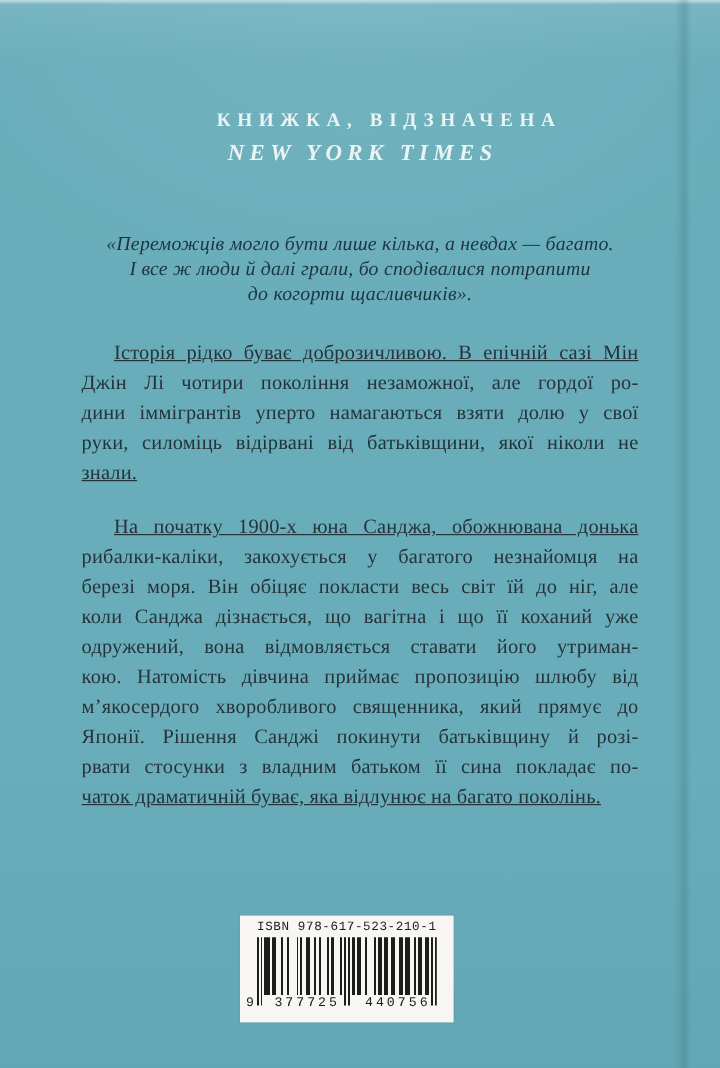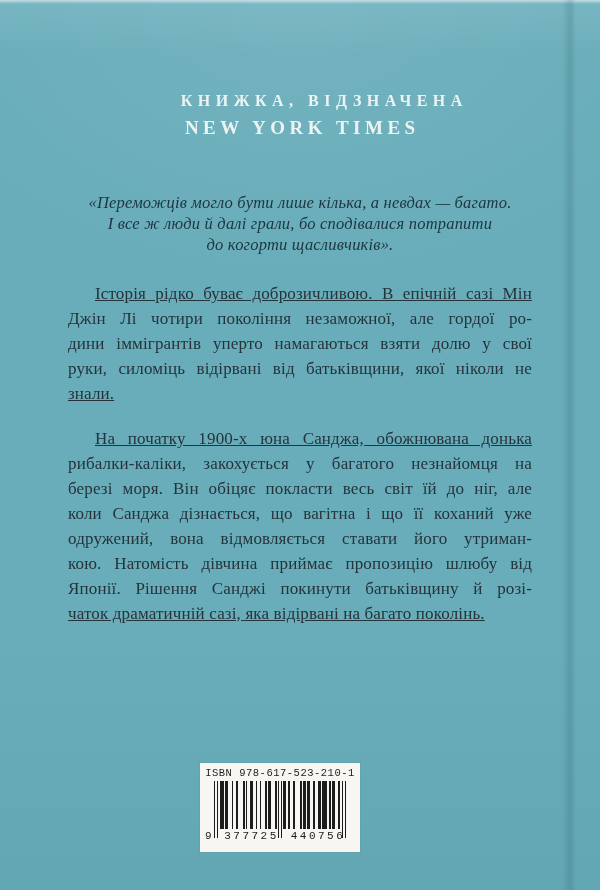--- a/index.html
+++ b/index.html
@@ -26,39 +26,39 @@
   }
   .award{
     position:absolute;top:92px;left:0;right:0;text-align:center;
     color:var(--award_white,#ecf4f3);
   }
   .award-l1{
     font-size:16px;line-height:18px;font-weight:600;
     letter-spacing:5.5px;text-indent:5.5px;margin-left:43px;
   }
   .award-l2{
-    margin-top:8px;font-weight:600;
+    margin-top:8px;font-style:italic;font-weight:600;
     font-size:19px;line-height:20px;letter-spacing:4.5px;text-indent:4.5px;
   }
   .quote{
     position:absolute;top:192px;left:30px;right:30px;text-align:center;
     color:var(--quote_ink,#1c3540);
     font-style:italic;font-size:16.5px;line-height:21px;letter-spacing:0.2px;
   }
   .synopsis{
     position:absolute;top:281px;left:68px;width:464px;
     color:var(--body_ink,#25333a);
     font-size:17px;line-height:25px;letter-spacing:0.15px;
   }
   .para{margin:0 0 20px 0;}
   .jline{text-align:justify;text-align-last:justify;}
   .jline.first{text-indent:27px;text-decoration:underline;}
   .jline.last{text-align-last:left;text-decoration:underline;}
   .barcode-label{
-    position:absolute;left:200px;top:763px;width:160px;height:89px;
+    position:absolute;left:200px;top:763px;width:178px;height:89px;
     background:var(--label_bg,#f7f6f2);
     box-shadow:0 0 0 1px rgba(0,0,0,0.03);
   }
   .isbn{
     position:absolute;top:4px;left:0;right:0;text-align:center;
     font-family:"Liberation Mono", monospace;
     font-size:10.5px;line-height:12px;letter-spacing:0.5px;
     color:var(--bar_ink,#1d1d1b);
   }
   .bars{position:absolute;left:14px;right:14px;top:18px;height:57px;}
@@ -98,22 +98,24 @@
         <div class="jline">руки, силоміць відірвані від батьківщини, якої ніколи не</div>
         <div class="jline last">знали.</div>
       </div>
       <div class="para">
         <div class="jline first">На початку 1900-х юна Санджа, обожнювана донька</div>
         <div class="jline">рибалки-каліки, закохується у багатого незнайомця на</div>
         <div class="jline">березі моря. Він обіцяє покласти весь світ їй до ніг, але</div>
         <div class="jline">коли Санджа дізнається, що вагітна і що її коханий уже</div>
         <div class="jline">одружений, вона відмовляється ставати його утриман-</div>
         <div class="jline">кою. Натомість дівчина приймає пропозицію шлюбу від</div>
+        <div class="jline">м’якосердого хворобливого священника, який прямує до</div>
         <div class="jline">Японії. Рішення Санджі покинути батьківщину й розі-</div>
-        <div class="jline last">чаток драматичній сазі, яка відірвані на багато поколінь.</div>
+        <div class="jline">рвати стосунки з владним батьком її сина покладає по-</div>
+        <div class="jline last">чаток драматичній буває, яка відлунює на багато поколінь.</div>
       </div>
     </div>
 
   <div class="barcode-label">
     <div class="isbn">ISBN 978-617-523-210-1</div>
     <div class="bars" id="bars">
         <svg viewBox="0 0 95 57" preserveAspectRatio="none" shape-rendering="crispEdges">
           <rect x="0" y="0" width="1" height="57" style="fill:var(--bar_ink,#1d1d1b)"></rect>
           <rect x="2" y="0" width="1" height="57" style="fill:var(--bar_ink,#1d1d1b)"></rect>
           <rect x="4" y="0" width="1" height="48" style="fill:var(--bar_ink,#1d1d1b)"></rect>

